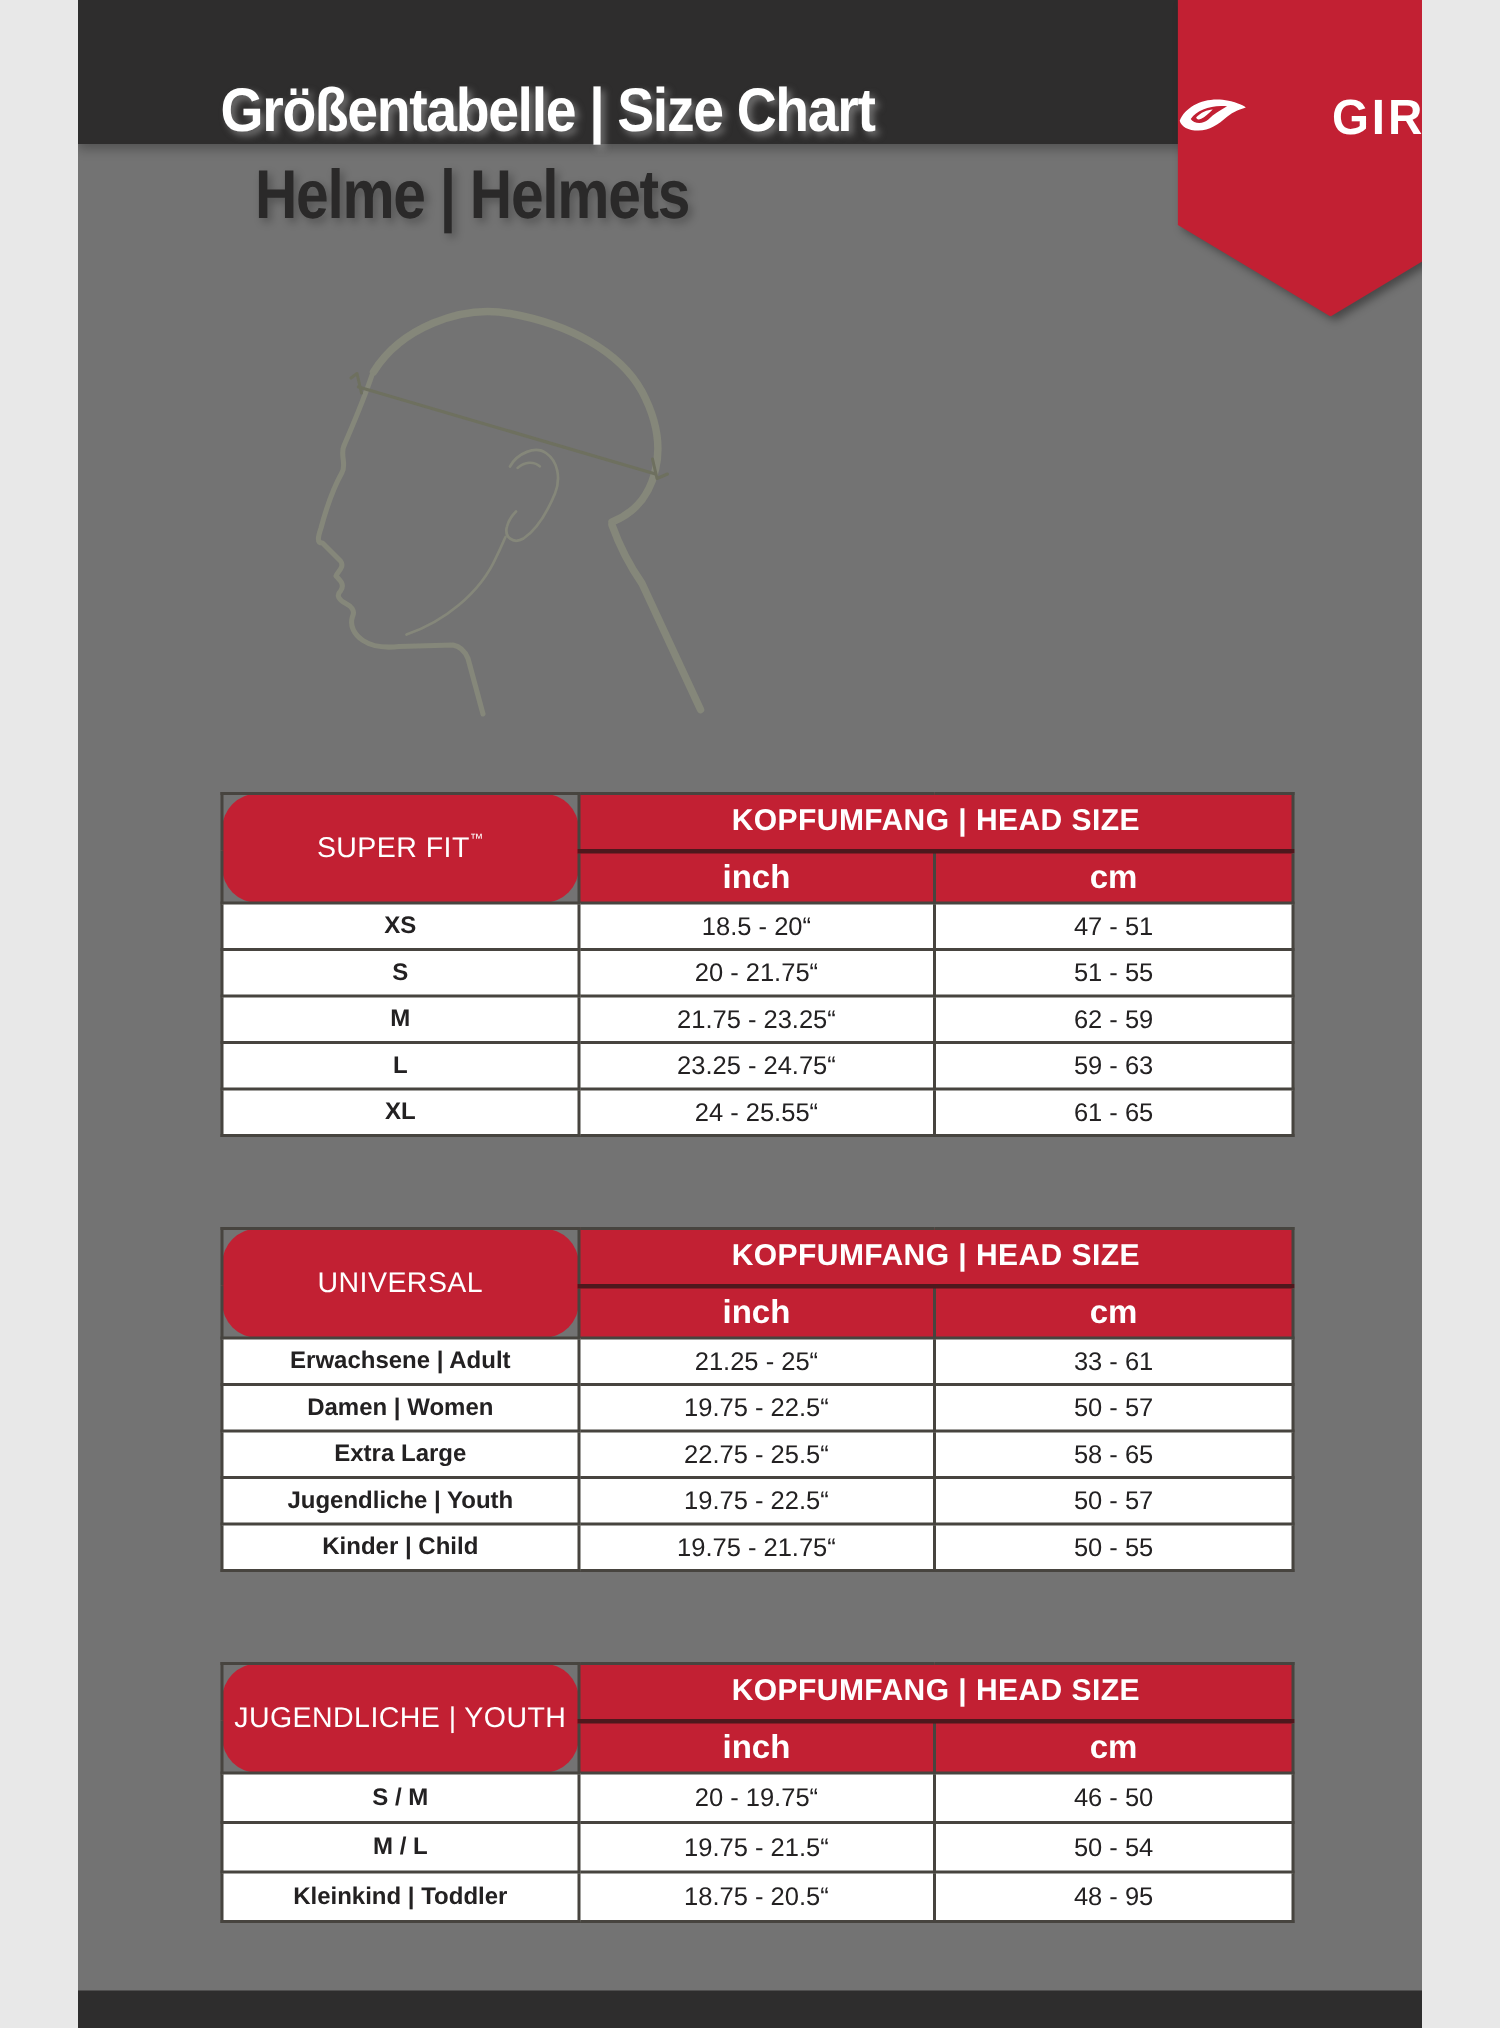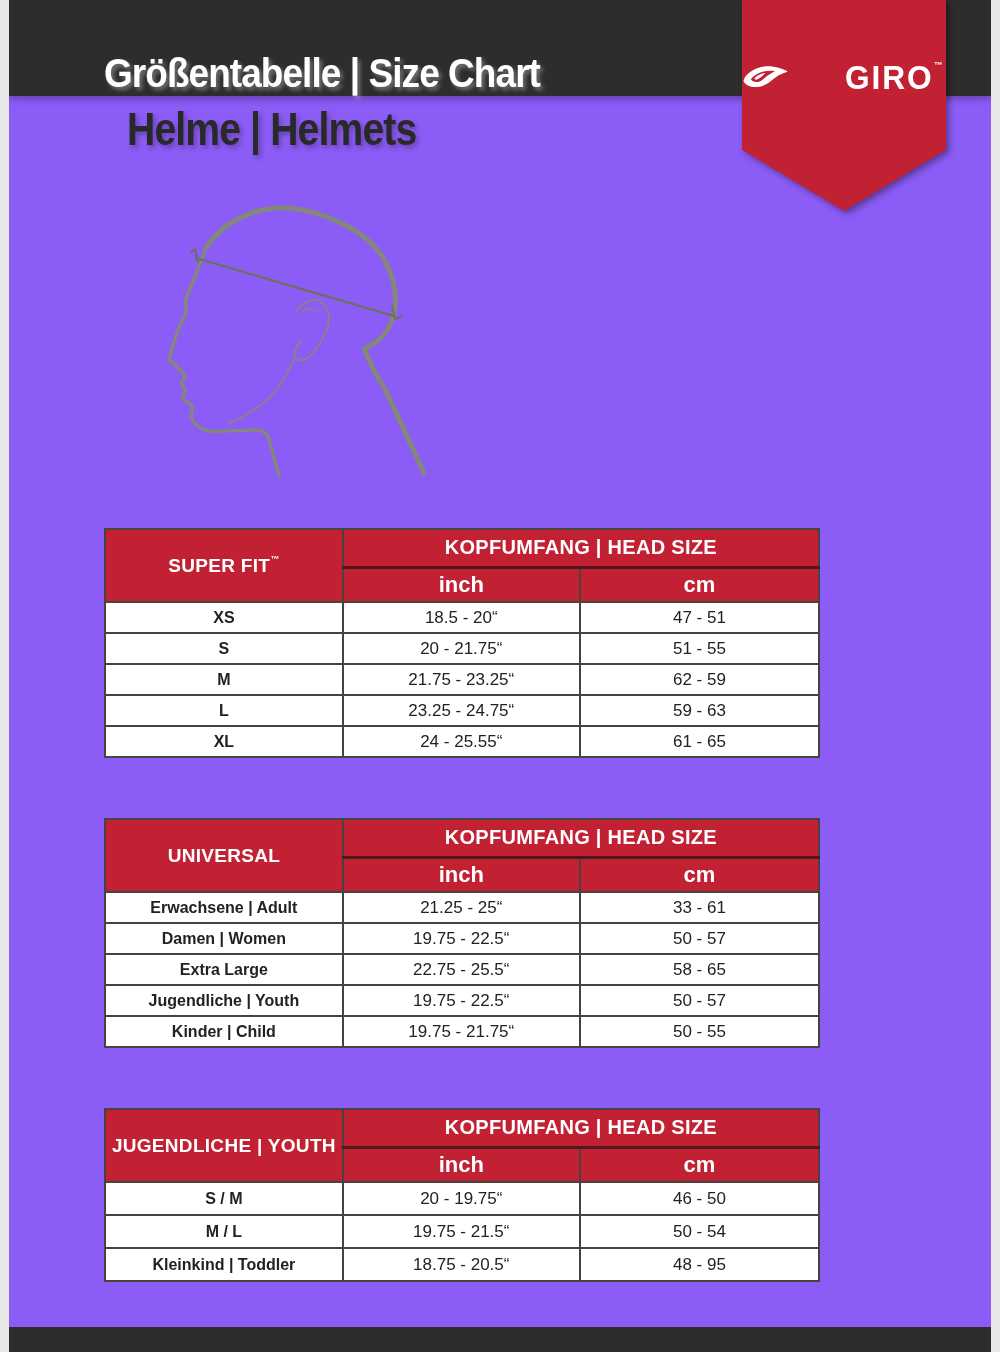--- a/index.html
+++ b/index.html
@@ -1,20 +1,20 @@
 <!DOCTYPE html>
 <html><head>
 <meta charset="utf-8">
 <style>
   html,body{margin:0;padding:0;background:#e8e8e8;}
   .page{
     position:relative;
-    width:982px;height:1352px;
+    width:896px;height:1352px;
     margin:0 auto;
-    background:#8b5cf6;
+    background:#737373;
     overflow:hidden;
     font-family:"Liberation Sans", sans-serif;
   }
   
   .top-band{
     position:absolute;left:0;top:0;width:100%;height:96px;
     background:#2e2d2d;
     box-shadow:0 3px 7px rgba(0,0,0,.28);
   }
   .main-title{
@@ -56,21 +56,21 @@
   
   table.size-table{
     position:absolute;left:95px;width:716px;
     border-collapse:collapse;table-layout:fixed;
     font-family:"Liberation Sans", sans-serif;
   }
   .size-table td,.size-table th{
     border:2px solid #47443f;text-align:center;vertical-align:middle;padding:0 4px;
   }
   .size-table thead th{background:#c22033;color:#ffffff;}
-  .cat-cell{font-size:19px;font-weight:bold;letter-spacing:.3px;}
+  .cat-cell{font-size:19px;font-weight:normal;letter-spacing:.3px;border-radius:24px;}
   .cat-cell sup{font-size:9px;vertical-align:top;line-height:1;}
   .span-cell{font-size:20px;font-weight:bold;letter-spacing:.3px;border-bottom:3px solid #4e181d !important;}
   .unit-cell{font-size:22px;font-weight:bold;}
   .size-table tbody td{background:#ffffff;color:#232122;}
   .label-cell{font-weight:bold;font-size:16px;}
   .val-cell{font-weight:normal;font-size:17px;}
   .hrow1{height:38px;}
   .hrow2{height:35px;}
   .t1 tbody tr,.t2 tbody tr{height:31px;}
   .t3 tbody tr{height:33px;}

